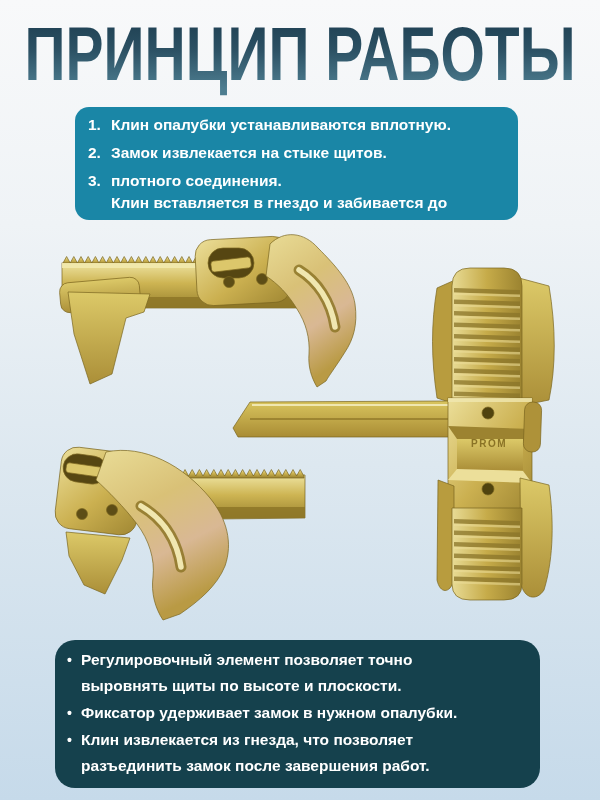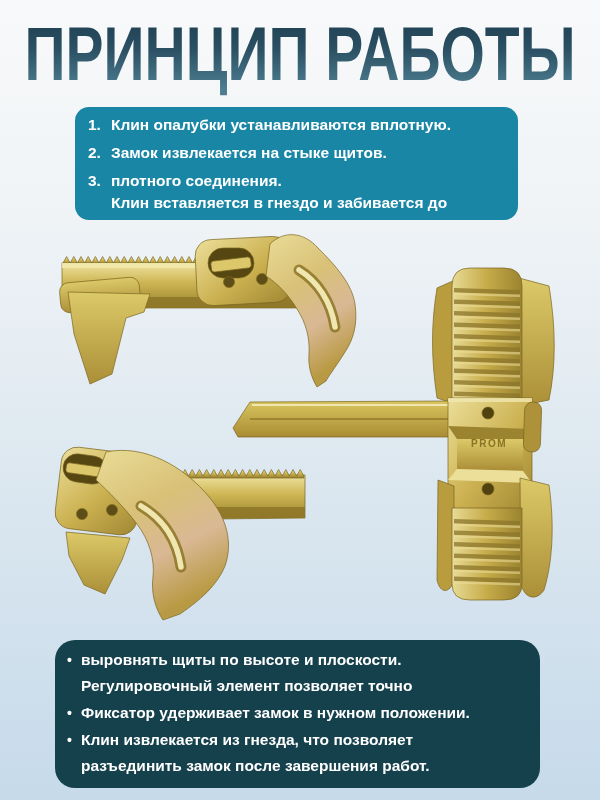--- a/index.html
+++ b/index.html
@@ -199,28 +199,28 @@
             <path d="M454,353 L520,355 L520,357.5 L454,355.5 Z" fill="#ecdf9a" opacity="0.55"></path>
           </g>
       </g>
     </svg>
   </div>
 
   <section class="features">
     <div class="feature">
       <span class="bullet">•</span>
       <span class="lines">
+        <div>Регулировочный элемент позволяет точно</div>
         <div>выровнять щиты по высоте и плоскости.</div>
-        <div>Регулировочный элемент позволяет точно</div>
       </span>
     </div>
     <div class="feature">
       <span class="bullet">•</span>
       <span class="lines">
-        <div>Фиксатор удерживает замок в нужном положении.</div>
+        <div>Фиксатор удерживает замок в нужном опалубки.</div>
       </span>
     </div>
     <div class="feature">
       <span class="bullet">•</span>
       <span class="lines">
         <div>Клин извлекается из гнезда, что позволяет</div>
         <div>разъединить замок после завершения работ.</div>
       </span>
     </div>
   </section>

